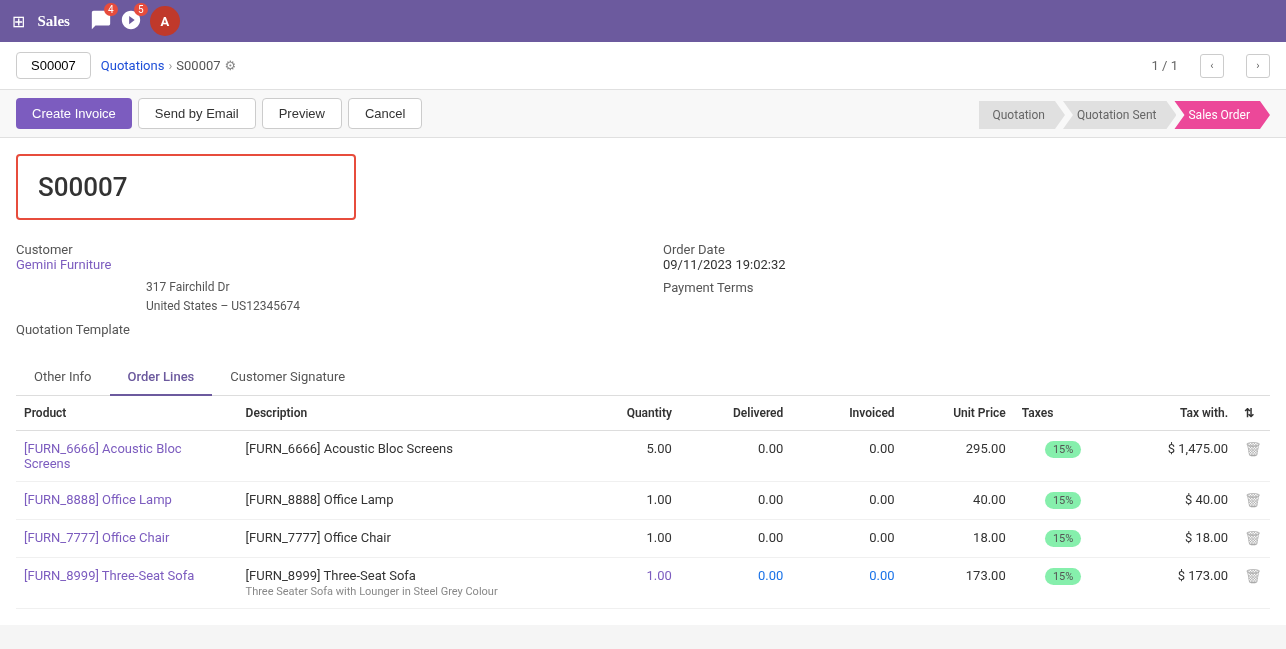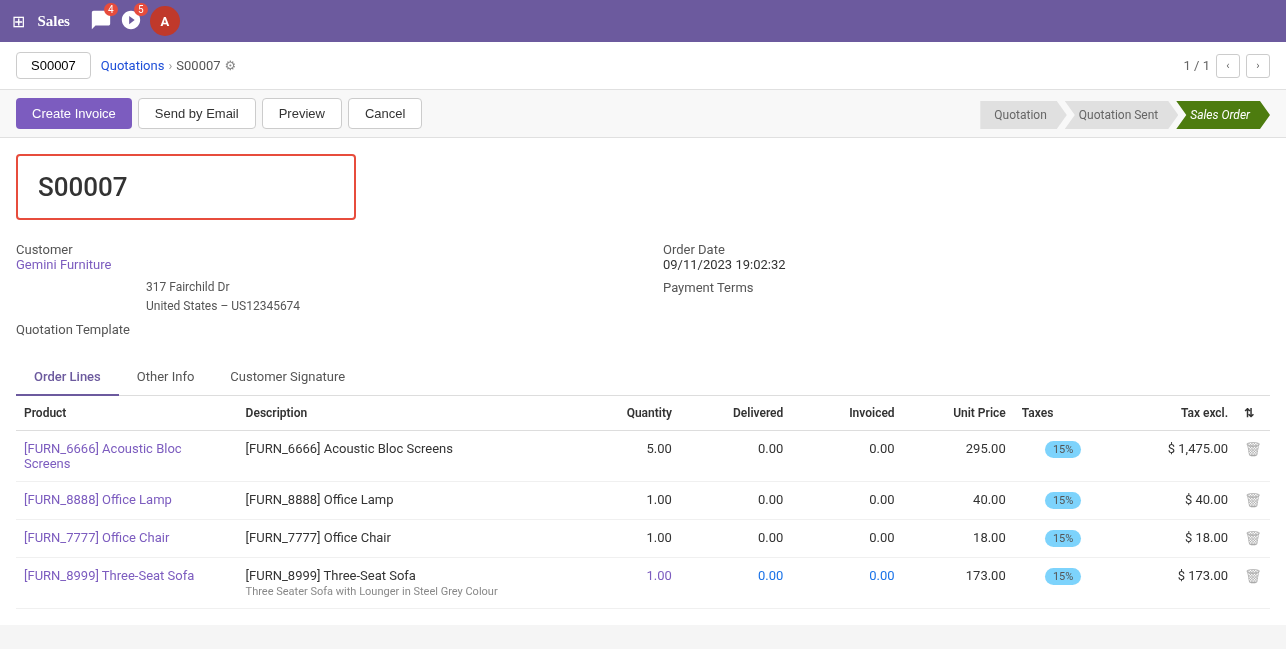--- a/index.html
+++ b/index.html
@@ -100,21 +100,21 @@
       font-size: 13px;
     }
     .breadcrumb-sep { color: #999; }
     .breadcrumb-current {
       color: #555;
       display: flex;
       align-items: center;
       gap: 4px;
     }
     .gear-icon { color: #888; cursor: pointer; }
-    .record-nav { color: #666; font-size: 13px; display: flex; align-items: center; gap: 6px; }
+    .record-nav { color: #666; font-size: 13px; display: flex; align-items: center; gap: 22px; }
     .nav-arrow {
       border: 1px solid #ccc;
       background: white;
       width: 24px; height: 24px;
       border-radius: 3px;
       display: flex; align-items: center; justify-content: center;
       cursor: pointer;
       font-size: 11px;
     }
 
@@ -159,23 +159,22 @@
       color: #666;
       font-size: 12px;
       clip-path: polygon(0 0, calc(100% - 10px) 0, 100% 50%, calc(100% - 10px) 100%, 0 100%, 10px 50%);
       margin-left: -2px;
       cursor: pointer;
     }
     .pipeline-step:first-child {
       clip-path: polygon(0 0, calc(100% - 10px) 0, 100% 50%, calc(100% - 10px) 100%, 0 100%);
     }
     .pipeline-step.active {
-      background: #4d7c0f;
+      background: #ec4899;
       color: white;
-      font-style: italic;
     }
 
     
     .main-content {
       padding: 16px;
       background: white;
       min-height: 460px;
     }
 
     
@@ -254,21 +253,21 @@
     .order-table td {
       padding: 10px 8px;
       font-size: 13px;
       border-bottom: 1px solid #f0f0f0;
       vertical-align: top;
     }
     .order-table td.right { text-align: right; }
     .order-table td.center { text-align: center; }
     .link-cell { color: #7c5cbf; cursor: pointer; }
     .tax-badge {
-      background: #7dd3fc;
+      background: #86efac;
       border-radius: 10px;
       padding: 2px 8px;
       font-size: 11px;
       color: #555;
       display: inline-block;
     }
     .delete-icon {
       color: #aaa;
       cursor: pointer;
       font-size: 14px;
@@ -372,37 +371,37 @@
       </div>
       <div class="form-group">
         <span class="form-label">Payment Terms</span>
         <span class="form-value"></span>
       </div>
     </div>
   </div>
 
   
   <div class="tabs">
+    <div class="tab">Other Info</div>
     <div class="tab active">Order Lines</div>
-    <div class="tab">Other Info</div>
     <div class="tab">Customer Signature</div>
   </div>
 
   
   <table class="order-table">
     <thead>
       <tr>
         <th class="col-product">Product</th>
         <th class="col-desc">Description</th>
         <th class="col-qty right">Quantity</th>
         <th class="col-delivered right">Delivered</th>
         <th class="col-invoiced right">Invoiced</th>
         <th class="col-uprice right">Unit Price</th>
         <th class="col-taxes">Taxes</th>
-        <th class="col-taxexcl right">Tax excl.</th>
+        <th class="col-taxexcl right">Tax with.</th>
         <th class="col-actions">
           <span>⇅</span>
         </th>
       </tr>
     </thead>
     <tbody id="table-body">
     <tr>
     <td class="col-product link-cell">[FURN_6666] Acoustic Bloc Screens</td>
     <td class="col-desc">
       <div>[FURN_6666] Acoustic Bloc Screens</div>

